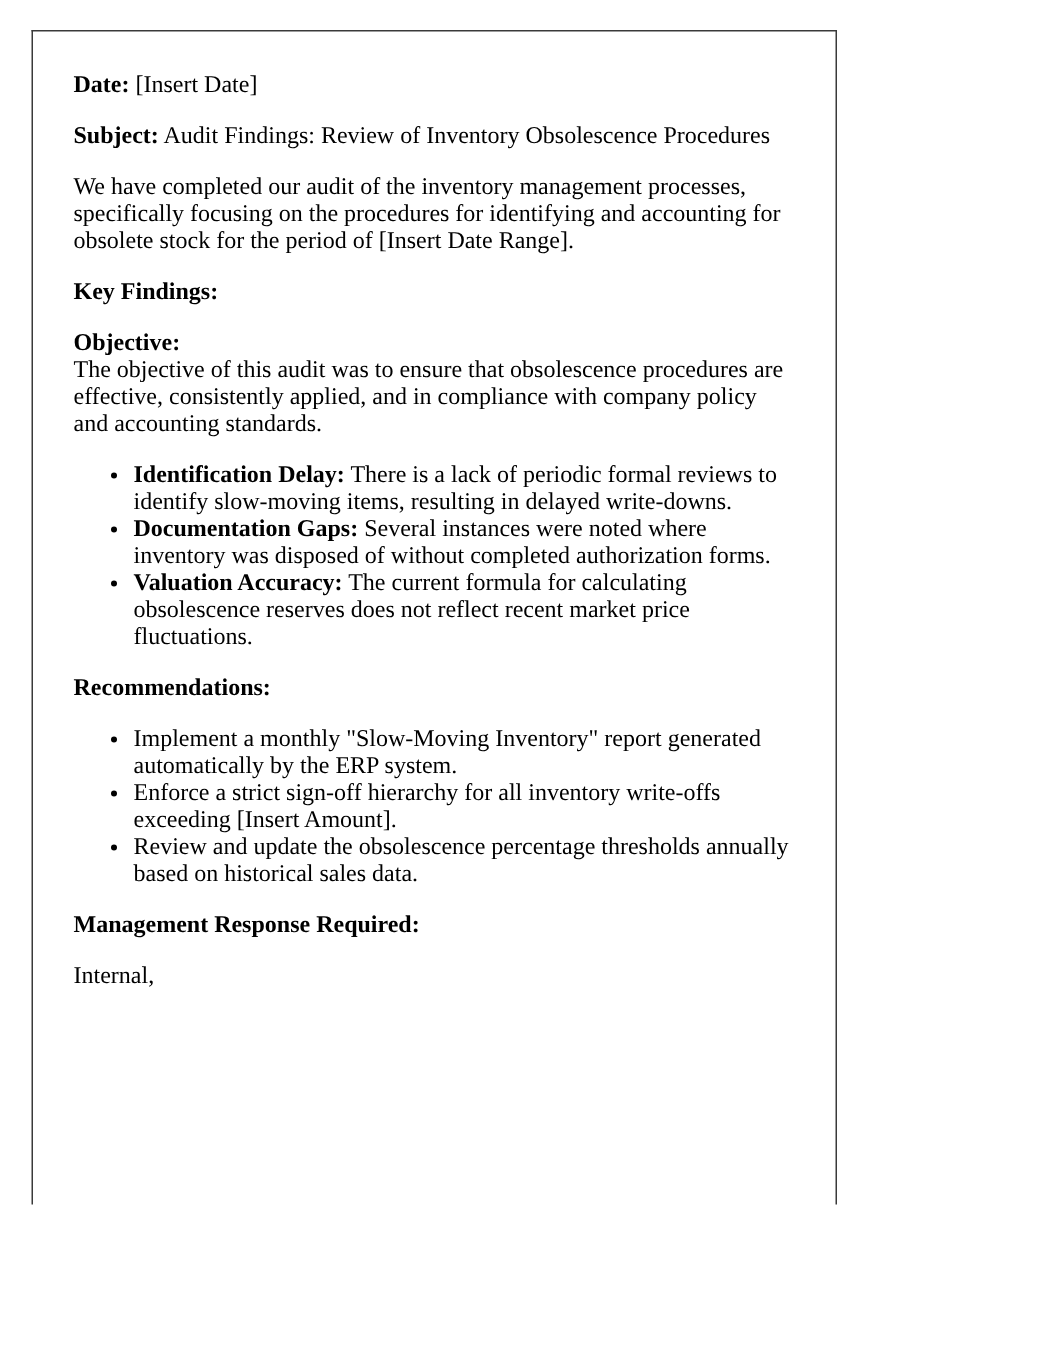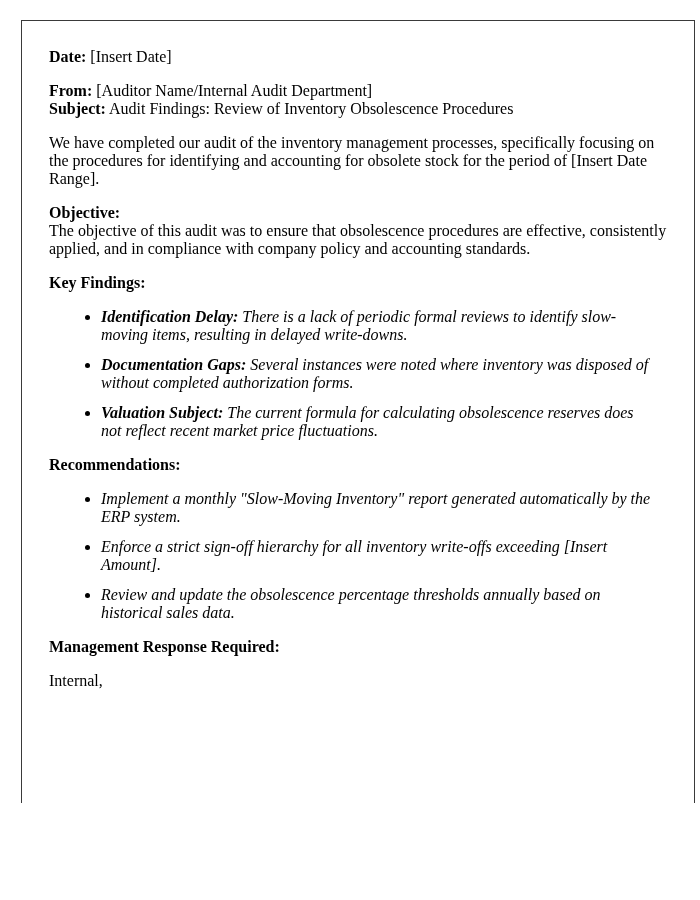--- a/index.html
+++ b/index.html
@@ -10,21 +10,21 @@
   body {
     width: 700px;
     height: 900px;
     overflow: hidden;
     font-family: "Liberation Serif", "DejaVu Serif", serif;
     color: #000000;
   }
   .letter {
     box-sizing: border-box;
     margin: 20px 0 0 21px;
-    width: 674px;
+    width: 537px;
     height: 783px;
     border-top: 1px solid #3a3a3a;
     border-left: 1px solid #3a3a3a;
     border-right: 1px solid #3a3a3a;
     border-bottom: none;
     padding: 27px 27px 0 27px;
     overflow: hidden;
     font-size: 16px;
     line-height: 18px;
   }
@@ -32,54 +32,52 @@
     margin: 16px 0;
   }
   .letter > p:first-child {
     margin-top: 0;
   }
   .letter ul {
     margin: 16px 0;
     padding-left: 40px;
   }
   .letter li {
-    margin: 12px;
+    margin: 0;
     padding: 0;
-    font-style: italic;
   }
   .block {
     display: block;
   }
   b { font-weight: bold; }
 </style>
 </head>
 <body>
 
 <div class="letter">
 
   <p><b>Date:</b> <span>[Insert Date]</span></p>
 
   <p>
-    <span class="block"><b>From:</b> <span>[Auditor Name/Internal Audit Department]</span></span>
     <span class="block"><b>Subject:</b> <span>Audit Findings: Review of Inventory Obsolescence Procedures</span></span>
   </p>
 
 
   <p>We have completed our audit of the inventory management processes, specifically focusing on the procedures for identifying and accounting for obsolete stock for the period of [Insert Date Range].</p>
 
+  <p><b>Key Findings:</b></p>
+
   <p>
     <b class="block">Objective:</b><span>The objective of this audit was to ensure that obsolescence procedures are effective, consistently applied, and in compliance with company policy and accounting standards.</span>
   </p>
 
-  <p><b>Key Findings:</b></p>
-
   <ul>
     <li><b>Identification Delay:</b> <span>There is a lack of periodic formal reviews to identify slow-moving items, resulting in delayed write-downs.</span></li>
     <li><b>Documentation Gaps:</b> <span>Several instances were noted where inventory was disposed of without completed authorization forms.</span></li>
-    <li><b>Valuation Subject:</b> <span>The current formula for calculating obsolescence reserves does not reflect recent market price fluctuations.</span></li>
+    <li><b>Valuation Accuracy:</b> <span>The current formula for calculating obsolescence reserves does not reflect recent market price fluctuations.</span></li>
   </ul>
 
   <p><b>Recommendations:</b></p>
 
   <ul>
     <li>Implement a monthly "Slow-Moving Inventory" report generated automatically by the ERP system.</li>
     <li>Enforce a strict sign-off hierarchy for all inventory write-offs exceeding [Insert Amount].</li>
     <li>Review and update the obsolescence percentage thresholds annually based on historical sales data.</li>
   </ul>
 

